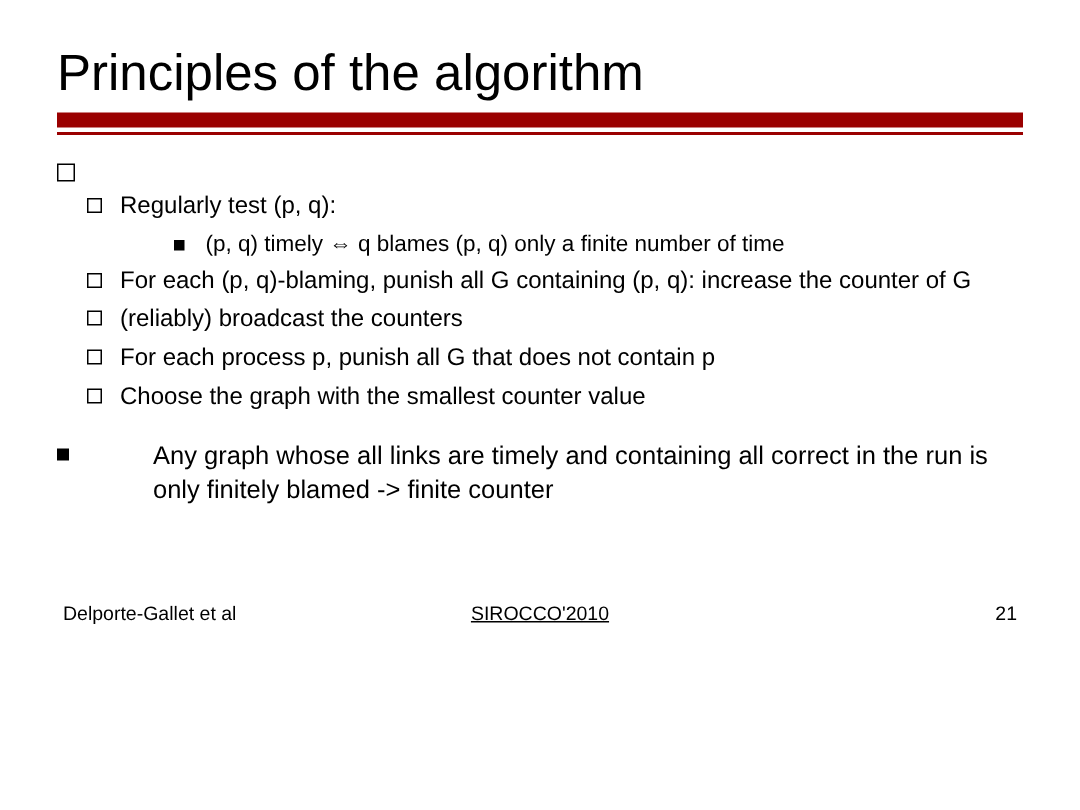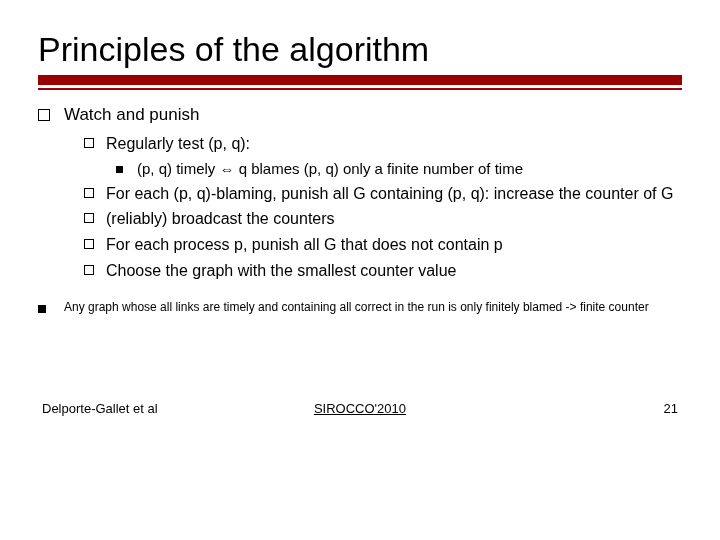--- a/index.html
+++ b/index.html
@@ -4,23 +4,23 @@
 <style>
   * { margin: 0; padding: 0; box-sizing: border-box; }
   html, body { width: 720px; height: 540px; background: #fff; font-family: "Comic Sans MS", "Comic Sans", cursive, sans-serif; color: #000; }
   .slide { width: 720px; height: 440px; position: relative; padding: 30px 38px 20px 38px; }
   .title { font-size: 34px; font-weight: normal; margin-bottom: 6px; }
   .rule-wrap { margin-bottom: 14px; }
   .rule-thick { height: 10px; background: #9a0000; width: 100%; }
   .rule-thin { height: 2px; background: #9a0000; width: 100%; margin-top: 3px; }
   .content { font-size: 17px; line-height: 1.35; }
   .l1 { display: flex; margin-bottom: 6px; }
-  .l2 { display: flex; margin-left: 46px; margin-bottom: 4px; font-size: 16px; }
+  .l2 { display: flex; margin-left: 20px; margin-bottom: 4px; font-size: 16px; }
   .l3 { display: flex; margin-left: 78px; margin-bottom: 4px; font-size: 15px; }
-  .blk1 { display: flex; margin-bottom: 4px; font-size: 12px; }
+  .blk1 { display: flex; margin-bottom: 4px; font-size: 17px; gap: 38px; }
   .box { width: 12px; height: 12px; border: 1.5px solid #000; flex: 0 0 auto; margin-top: 5px; margin-right: 14px; }
   .box-sm { width: 10px; height: 10px; border: 1.5px solid #000; flex: 0 0 auto; margin-top: 5px; margin-right: 12px; }
   .sq { width: 8px; height: 8px; background: #000; flex: 0 0 auto; margin-top: 6px; margin-right: 18px; }
   .sq-sm { width: 7px; height: 7px; background: #000; flex: 0 0 auto; margin-top: 7px; margin-right: 14px; }
   .block2 { margin-top: 18px; }
   .footer { position: absolute; bottom: 24px; left: 0; width: 100%; display: flex; justify-content: space-between; padding: 0 42px; font-size: 13px; }
   .footer > div:nth-child(2) { text-align: center; flex: 1; text-decoration: underline; }
   .footer > div:first-child { flex: 1; text-align: left; }
   .footer > div:last-child { flex: 1; text-align: right; }
 </style>
@@ -33,21 +33,20 @@
 
   <div class="rule-wrap">
     <div class="rule-thick"></div>
     <div class="rule-thin"></div>
   </div>
 
   <div class="content">
 
     <div class="l1">
       <span class="box"></span>
-      <span>Watch and punish</span>
     </div>
 
     <div class="l2">
       <span class="box-sm"></span>
       <span>Regularly test (p, q):</span>
     </div>
 
     <div class="l3">
       <span class="sq-sm"></span>
       <span>(p, q) timely ⇔ q blames (p, q) only a finite number of time</span>

